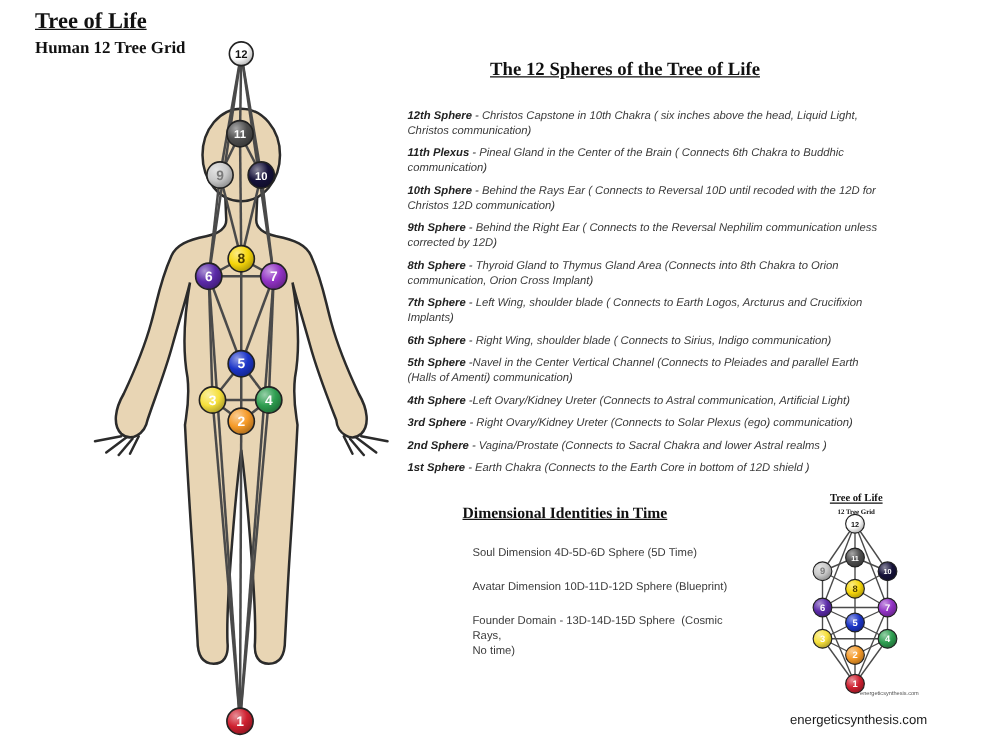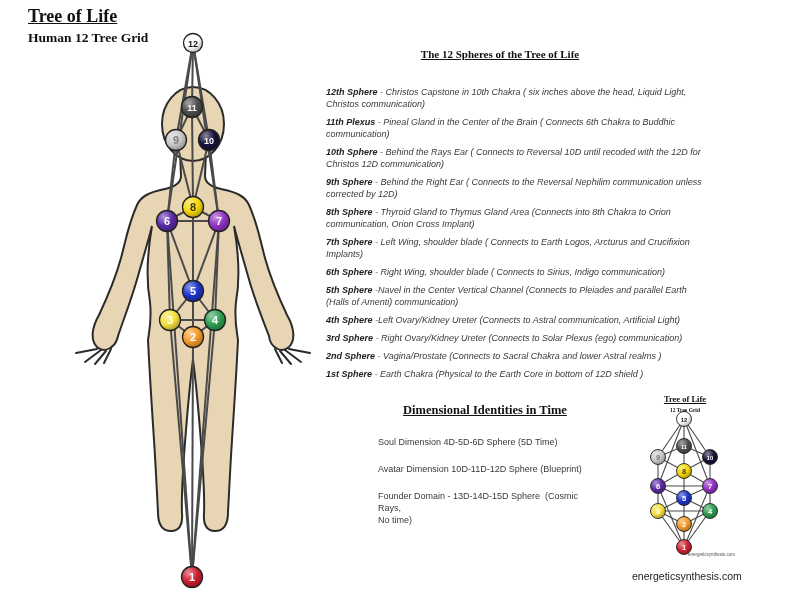--- a/index.html
+++ b/index.html
@@ -5,26 +5,26 @@
   html,body{margin:0;padding:0;background:#fff;}
   .canvas{position:relative;width:800px;height:600px;background:#ffffff;overflow:hidden;
           font-family:"Liberation Sans",sans-serif;color:#333;}
   .canvas svg{position:absolute;left:0;top:0;}
   .abs{position:absolute;}
   .title-block{left:28px;top:6px;}
   .title{font-family:"Liberation Serif",serif;font-weight:bold;font-size:18px;color:#111;
          text-decoration:underline;display:inline-block;}
   .subtitle{font-family:"Liberation Serif",serif;font-weight:bold;font-size:13.5px;color:#111;margin-top:3px;text-align:center;}
   .main-heading{left:330px;top:48px;width:340px;text-align:center;
-                font-family:"Liberation Serif",serif;font-weight:bold;font-size:11px;color:#111;
+                font-family:"Liberation Serif",serif;font-weight:bold;font-size:15px;color:#111;
                 text-decoration:underline;}
   .sphere-list{left:326px;top:86px;width:380px;font-size:9px;line-height:12px;color:#3a3a3a;}
   .sphere-item{margin-bottom:6px;font-style:italic;}
   .sphere-item b{color:#222;}
-  .dim-heading{left:370px;top:403px;width:230px;text-align:center;
+  .dim-heading{left:370px;top:403px;width:230px;text-align:left;
                font-family:"Liberation Serif",serif;font-weight:bold;font-size:12.5px;color:#111;
                text-decoration:underline;}
   .dim-list{left:378px;top:436px;width:224px;font-size:9px;line-height:12px;color:#3a3a3a;}
   .dim-item{margin-bottom:15px;white-space:pre-wrap;}
   .mini-title-block{left:649px;top:388px;width:72px;text-align:center;}
   .mini-title{font-family:"Liberation Serif",serif;font-weight:bold;font-size:8.5px;color:#111;
               text-decoration:underline;display:inline-block;}
   .mini-subtitle{font-family:"Liberation Serif",serif;font-weight:bold;font-size:5.5px;color:#111;margin-top:1px;}
   .mini-caption{left:688px;top:552px;font-size:4.5px;color:#555;}
   .footer-site{left:632px;top:570px;font-size:10.5px;color:#1a1a1a;}
@@ -318,21 +318,21 @@
       <div class="sphere-item"><b>11th Plexus</b><span> - Pineal Gland in the Center of the Brain ( Connects 6th Chakra to Buddhic communication)</span></div>
       <div class="sphere-item"><b>10th Sphere</b><span> - Behind the Rays Ear ( Connects to Reversal 10D until recoded with the 12D for Christos 12D communication)</span></div>
       <div class="sphere-item"><b>9th Sphere</b><span> - Behind the Right Ear ( Connects to the Reversal Nephilim communication unless corrected by 12D)</span></div>
       <div class="sphere-item"><b>8th Sphere</b><span> - Thyroid Gland to Thymus Gland Area  (Connects into 8th Chakra to Orion communication, Orion Cross Implant)</span></div>
       <div class="sphere-item"><b>7th Sphere</b><span> - Left Wing, shoulder blade ( Connects to Earth Logos, Arcturus and Crucifixion Implants)</span></div>
       <div class="sphere-item"><b>6th Sphere</b><span> - Right Wing, shoulder blade ( Connects to Sirius, Indigo communication)</span></div>
       <div class="sphere-item"><b>5th Sphere</b><span> -Navel in the Center Vertical Channel (Connects to Pleiades and parallel Earth (Halls of Amenti) communication)</span></div>
       <div class="sphere-item"><b>4th Sphere</b><span> -Left Ovary/Kidney Ureter (Connects to Astral communication, Artificial Light)</span></div>
       <div class="sphere-item"><b>3rd Sphere</b><span> - Right Ovary/Kidney Ureter (Connects to Solar Plexus (ego) communication)</span></div>
       <div class="sphere-item"><b>2nd Sphere</b><span> - Vagina/Prostate (Connects to Sacral Chakra and lower Astral realms )</span></div>
-      <div class="sphere-item"><b>1st Sphere</b><span> - Earth Chakra  (Physical to the Earth Core in bottom of 12D shield )</span></div>
+      <div class="sphere-item"><b>1st Sphere</b><span> - Earth Chakra  (Connects to the Earth Core in bottom of 12D shield )</span></div>
     </div>
 
   <div class="abs dim-heading">Dimensional Identities in Time</div>
 
   <div class="abs dim-list" id="dim-list">
       <div class="dim-item">Soul Dimension 4D-5D-6D Sphere (5D Time)</div>
       <div class="dim-item">Avatar Dimension 10D-11D-12D Sphere (Blueprint)</div>
       <div class="dim-item">Founder Domain - 13D-14D-15D Sphere  (Cosmic Rays,
 No time)</div>
     </div>

